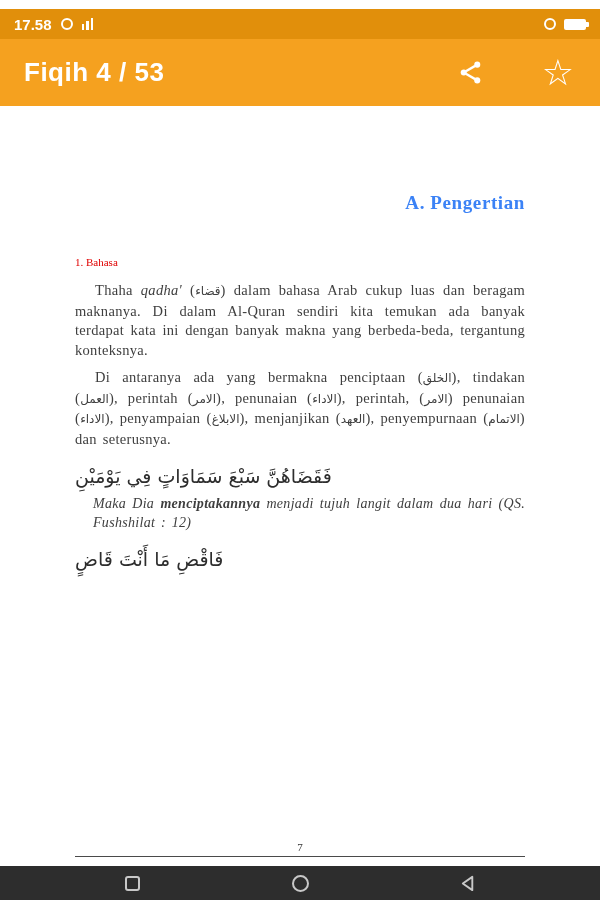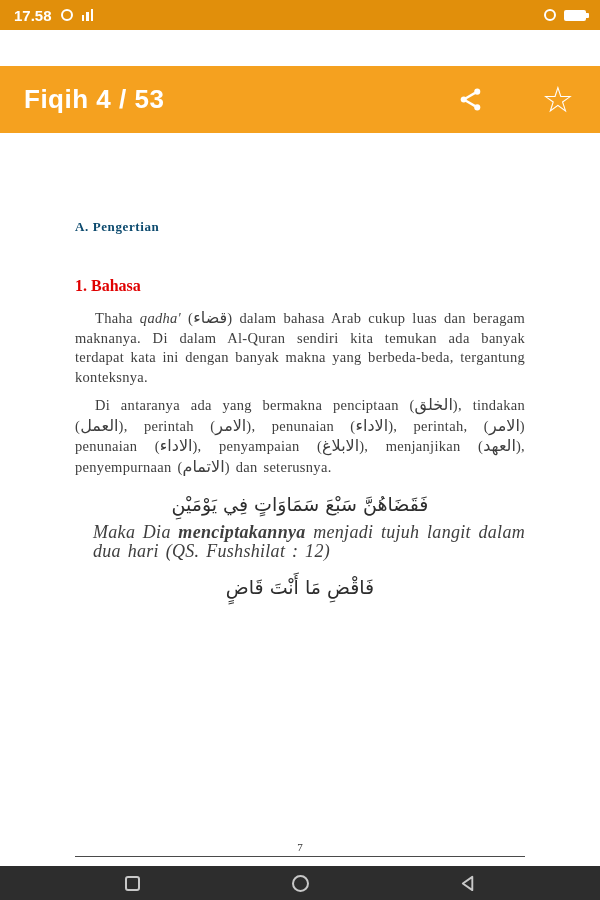--- a/index.html
+++ b/index.html
@@ -4,57 +4,57 @@
 <style>
   * { margin:0; padding:0; box-sizing:border-box; }
   html,body { width:600px; height:900px; background:#fff; }
   body { font-family:"Liberation Serif", serif; overflow:hidden; }
   .screen { width:600px; height:900px; display:flex; flex-direction:column; overflow:hidden; }
 
   
   .status-bar {
     height:30px; flex:0 0 30px; background:var(--status_bar,#e18f0b);
     display:flex; align-items:center; padding:0 14px; color:#fff;
-    font-family:"Liberation Sans", sans-serif; font-size:15px; font-weight:bold;
+    font-family:"Liberation Sans", sans-serif; font-size:15px; font-weight:bold;margin-top:9px;
   }
   .status-left { display:flex; align-items:center; gap:9px; }
   .sicon-circle { width:12px; height:12px; border:2px solid #fff; border-radius:50%; display:inline-block; }
   .sicon-bars { display:inline-flex; align-items:flex-end; gap:2px; height:12px; }
   .sicon-bars i { width:2.5px; background:#fff; display:block; }
   .sicon-bars i:nth-child(1){height:6px;} .sicon-bars i:nth-child(2){height:9px;} .sicon-bars i:nth-child(3){height:12px;}
   .status-right { margin-left:auto; display:flex; align-items:center; gap:8px; }
   .battery { width:22px; height:11px; background:#fff; border-radius:2px; position:relative; display:inline-block; }
   .battery:after { content:""; position:absolute; right:-3px; top:3px; width:3px; height:5px; background:#fff; border-radius:0 1px 1px 0; }
 
   
   .app-bar {
     height:67px; flex:0 0 67px; background:var(--app_bar,#f5a11f);
-    display:flex; align-items:center; padding:0 24px; color:#fff;margin-top:36px;
+    display:flex; align-items:center; padding:0 24px; color:#fff;
   }
   .app-title { font-family:"Liberation Sans", sans-serif; font-size:26px; font-weight:bold; letter-spacing:.5px; flex:1; }
   .share-btn { margin-right:58px; display:flex; align-items:center; cursor:pointer; }
   .star-btn { font-family:"DejaVu Sans", sans-serif; font-size:36px; line-height:1; font-weight:normal; cursor:pointer; margin-right:2px; }
 
   
   .content { flex:1 1 auto; background:#fff; padding:0 75px; position:relative; color:var(--body_text,#3e3e3e); overflow:hidden; }
-  .doc-heading { margin-top:86px; text-align:left; font-size:13px; font-weight:bold; letter-spacing:.6px; color:#0c4a6e; }
-  .section-heading { margin-top:42px; font-size:16px; font-weight:bold; color:var(--heading_red,#e00000); }
+  .doc-heading { margin-top:86px; text-align:right; font-size:19px; font-weight:bold; letter-spacing:.6px; color:#3b82f6; }
+  .section-heading { margin-top:42px; font-size:11px; font-weight:normal; color:var(--heading_red,#e00000); }
   p.body {
     margin-top:13px; font-size:14.5px; line-height:19.5px; text-align:justify;
     letter-spacing:.3px; word-spacing:2px;
   }
   p.body.indent { text-indent:20px; }
   p.body + p.body { margin-top:8px; }
-  .ar-inline { font-family:"DejaVu Sans", sans-serif; font-size:16px; }
+  .ar-inline { font-family:"DejaVu Sans", sans-serif; font-size:12px; }
   .verse {
-    margin-top:12px; text-align:center; direction:rtl;
+    margin-top:12px; text-align:left; direction:rtl;
     font-family:"DejaVu Sans", sans-serif; font-size:19px; color:#2d2d2d; line-height:30px;
   }
   p.trans {
-    margin:4px 0 0 18px; font-style:italic; font-size:18px; line-height:18.5px;
+    margin:4px 0 0 18px; font-style:italic; font-size:14px; line-height:18.5px;
     text-align:justify; letter-spacing:.3px; word-spacing:2px;
   }
   p.trans b { font-weight:bold; }
 
   .page-footer { position:absolute; left:75px; right:75px; bottom:9px; }
   .page-number { text-align:center; font-size:11px; color:#333; margin-bottom:3px; }
   .footer-rule { border-top:1px solid #4a4a4a; height:0; }
 
   
   .nav-bar {

